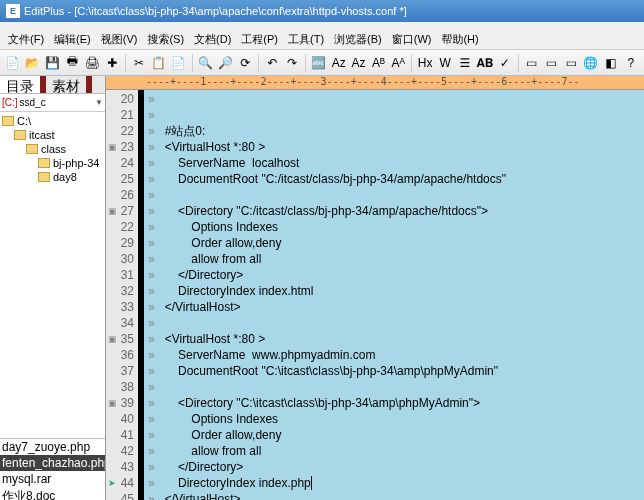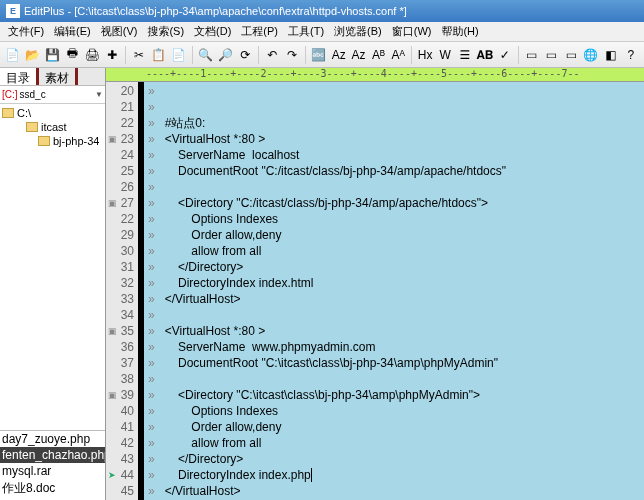--- a/index.html
+++ b/index.html
@@ -1,42 +1,42 @@
 <!DOCTYPE html>
 <html><head>
 <meta charset="utf-8">
 <style>
 * { margin: 0; padding: 0; box-sizing: border-box; font-family: "Microsoft YaHei", "SimSun", sans-serif; }
 body { width: 644px; height: 500px; overflow: hidden; background: #fff; font-size: 11px; }
 .titlebar { height: 22px; background: linear-gradient(#5b9bd5, #3a7ac4); color: #fff; display: flex; align-items: center; padding: 0 6px; }
 .titlebar .icon { width: 14px; height: 14px; background: #fff; margin-right: 4px; font-size: 9px; display: flex; align-items: center; justify-content: center; color: #3a7ac4; font-weight: bold; }
-.menubar { height: 20px; background: #f0f0f0; border-bottom: 1px solid #ccc; display: flex; align-items: flex-end; padding: 0 4px; gap: 2px; }
+.menubar { height: 28px; background: #f0f0f0; border-bottom: 1px solid #ccc; display: flex; align-items: flex-end; padding: 0 4px; gap: 2px; }
 .menubar span { padding: 2px 4px; cursor: default; }
 .toolbar { height: 26px; background: linear-gradient(#f8f8f8, #e8e8e8); border-bottom: 1px solid #bbb; display: flex; align-items: center; padding: 0 4px; gap: 2px; }
 .tbtn { width: 18px; height: 18px; display: flex; align-items: center; justify-content: center; font-size: 12px; cursor: pointer; border: 1px solid transparent; }
 .tsep { width: 1px; height: 18px; background: #ccc; margin: 0 2px; }
 .main { display: flex; height: 432px; }
 .sidebar { width: 106px; border-right: 1px solid #999; display: flex; flex-direction: column; background: #f4f4f4; }
 .side-tabs { height: 18px; display: flex; border-bottom: 1px solid #bbb; background: #e8e8e8; }
-.side-tab { padding: 2px 6px; border-right: 3px solid #7f1d1d; font-size: 12px; cursor: pointer; }
+.side-tab { padding: 2px 6px; border-right: 6px solid #7f1d1d; font-size: 14px; cursor: pointer; }
 .side-tab.active { background: #fff; }
 .path-row { height: 18px; display: flex; align-items: center; padding: 0 2px; border-bottom: 1px solid #ccc; background: #fff; font-size: 10px; }
 .path-row .drive { color: #c00; margin-right: 2px; }
 .path-row .arrow { margin-left: auto; font-size: 8px; color: #555; }
 .tree { flex: 1; background: #fff; padding: 2px 0; overflow: hidden; font-size: 11px; }
 .tree-item { display: flex; align-items: center; padding: 1px 2px; white-space: nowrap; cursor: pointer; }
 .tree-item .fold { width: 12px; height: 10px; background: #f4d47c; border: 1px solid #c0a040; margin-right: 3px; flex-shrink: 0; }
-.tree-item.d1 { padding-left: 26px; }
+.tree-item.d1 { padding-left: 14px; }
 .tree-item.d2 { padding-left: 26px; }
 .tree-item.d3 { padding-left: 38px; }
 .filelist { height: 70px; border-top: 1px solid #bbb; background: #fff; font-size: 12px; overflow: hidden; }
 .file-item { padding: 1px 2px; white-space: nowrap; cursor: pointer; }
 .file-item.sel { background: #404040; color: #fff; }
 .editor { flex: 1; display: flex; flex-direction: column; background: #a8d8e8; }
-.ruler { height: 14px; background: #bef264; border-bottom: 1px solid #999; font-family: Consolas, monospace; font-size: 10px; color: #555; white-space: pre; padding-left: 40px; overflow: hidden; }
+.ruler { height: 14px; background: #fdba74; border-bottom: 1px solid #999; font-family: Consolas, monospace; font-size: 10px; color: #555; white-space: pre; padding-left: 40px; overflow: hidden; }
 .code-area { flex: 1; display: flex; overflow: hidden; font-family: Consolas, "Courier New", monospace; font-size: 12px; }
 .gutter { width: 38px; background: #e8e8e8; border-right: 6px solid #000000; text-align: right; color: #666; padding-top: 1px; }
 .gutter div { height: 16px; line-height: 16px; padding-right: 4px; position: relative; }
 .gutter .mark::before { content: "▣"; position: absolute; left: 2px; color: #888; font-size: 9px; }
 .gutter .arrow::before { content: "➤"; position: absolute; left: 2px; color: #2a6; font-size: 9px; }
 .code { flex: 1; background: #a8d8e8; padding-top: 1px; white-space: pre; color: #000; }
 .code div { height: 16px; line-height: 16px; padding-left: 4px; }
 .ws { color: #888; }
 .cursor { border-right: 1px solid #000; }
 </style>
@@ -113,23 +113,31 @@
     </div>
     <div class="tree" id="tree">
         <div class="tree-item d0">
           <span class="fold"></span>
           <span>C:\</span>
         </div>
         <div class="tree-item d1">
           <span class="fold"></span>
           <span>itcast</span>
         </div>
+        <div class="tree-item d2">
+          <span class="fold"></span>
+          <span>class</span>
+        </div>
         <div class="tree-item d3">
           <span class="fold"></span>
           <span>bj-php-34</span>
+        </div>
+        <div class="tree-item d3">
+          <span class="fold"></span>
+          <span>day8</span>
         </div>
       </div>
     <div class="filelist" id="filelist">
         <div class="file-item">day7_zuoye.php</div>
         <div class="file-item sel">fenten_chazhao.php</div>
         <div class="file-item">mysql.rar</div>
         <div class="file-item">作业8.doc</div>
       </div>
   </div>
   <div class="editor">

